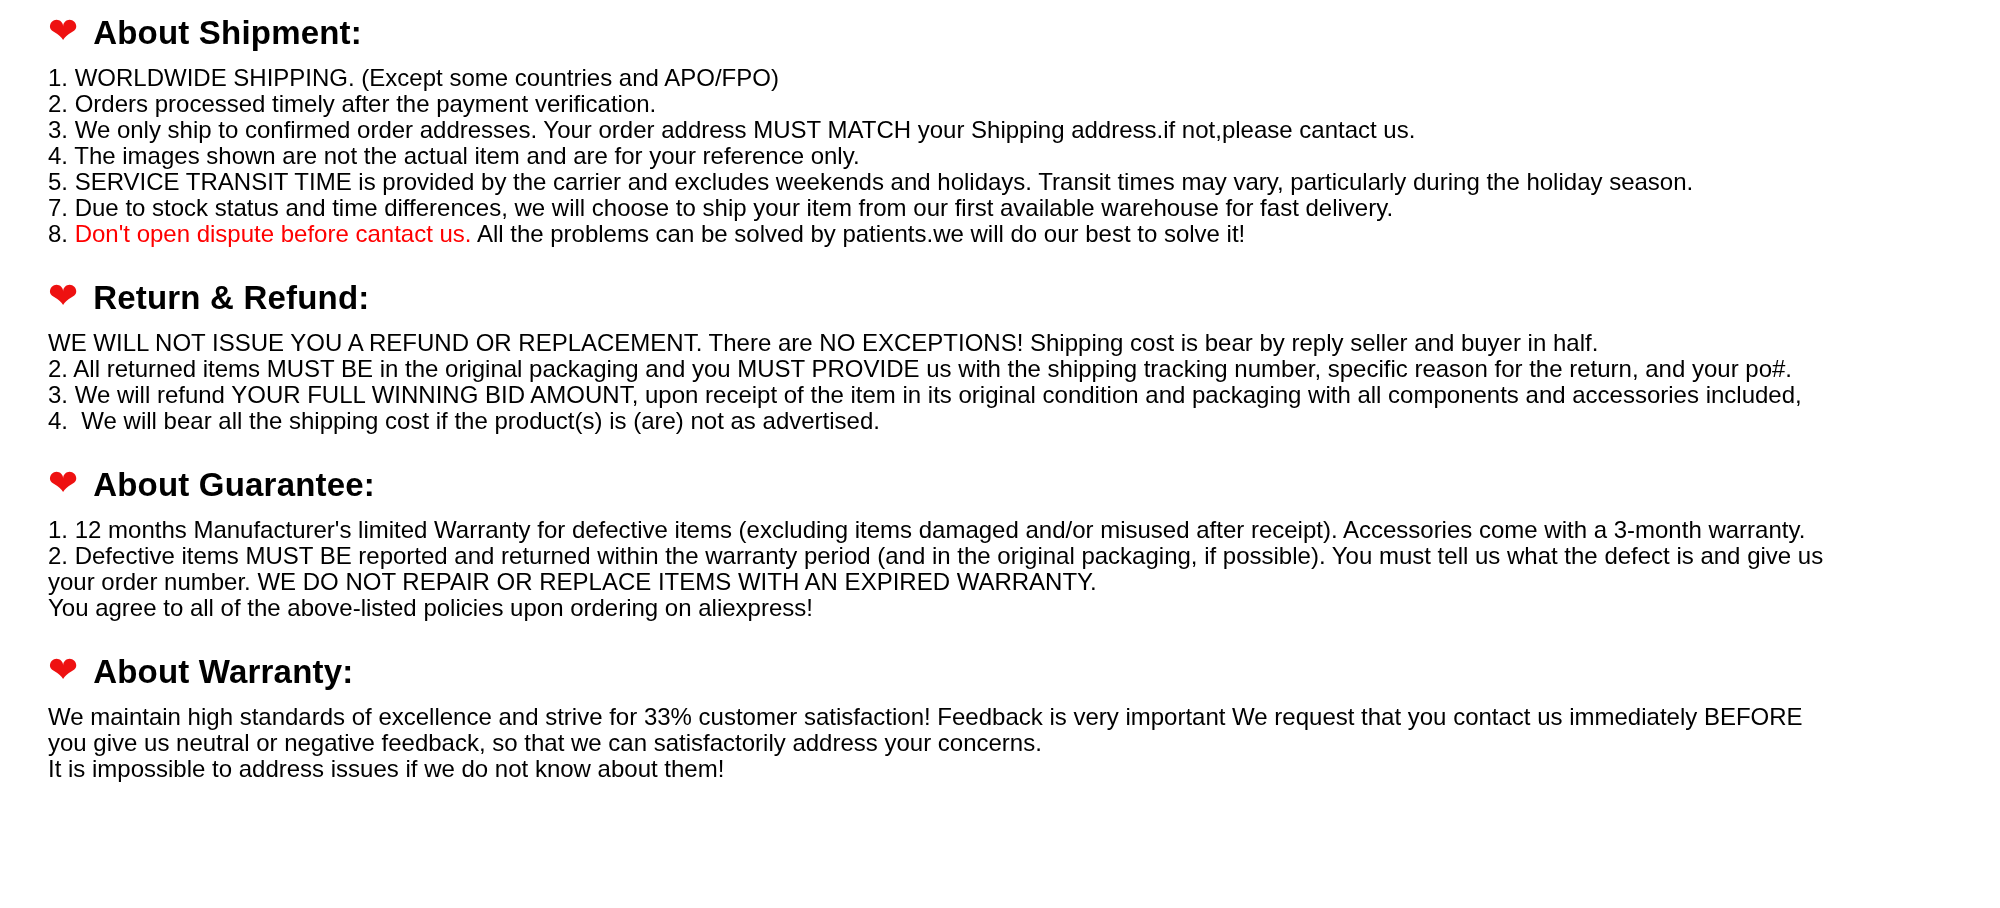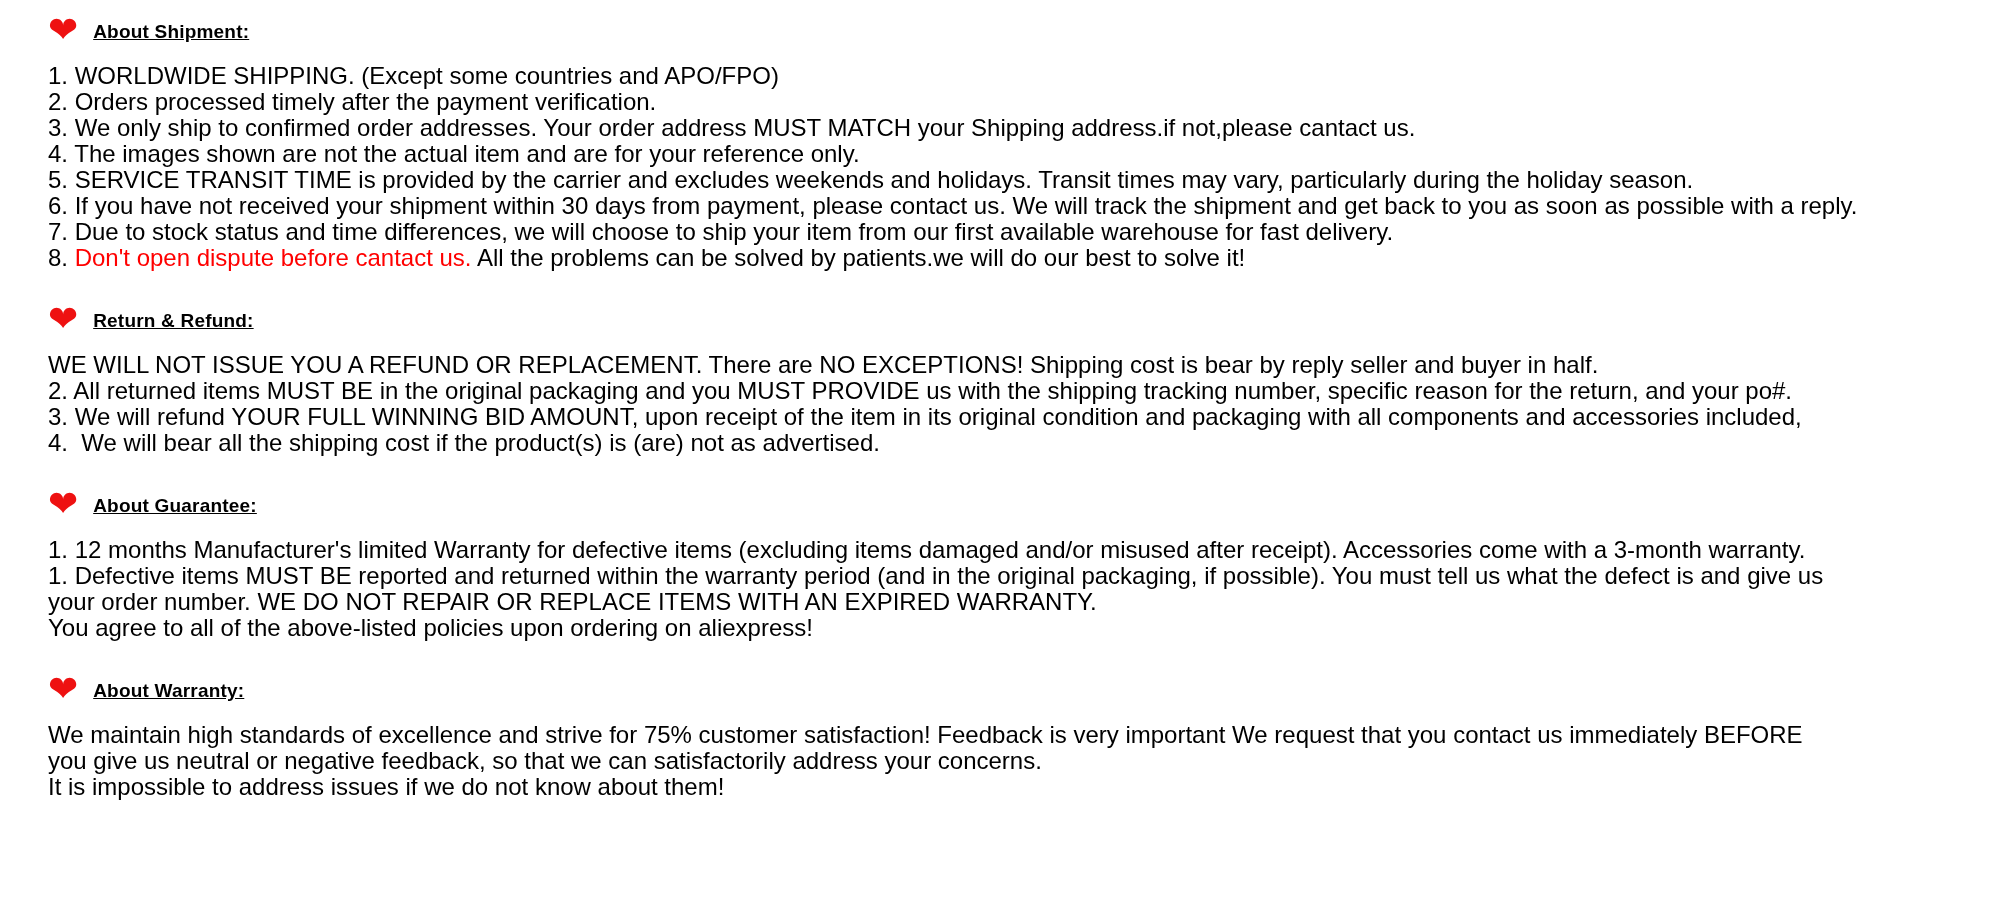--- a/index.html
+++ b/index.html
@@ -29,24 +29,23 @@
     gap: 15px;
     margin-bottom: 13px;
   }
   .heart-icon {
     color: var(--heart);
     font-size: 36px;
     line-height: 1;
     transform: translateY(-2px);
   }
   .section-title {
-    font-size: 19px;
+    font-size: 33px;
     font-weight: bold;
     letter-spacing: 0.2px;
-    text-decoration: underline;
   }
   .section-lines {
     display: block;
   }
   .line {
     font-size: 24px;
     line-height: 26px;
     white-space: pre;
   }
   .seg-red {
@@ -61,21 +60,20 @@
       <div class="section-heading">
         <span class="heart-icon">❤</span>
         <span class="section-title">About Shipment:</span>
       </div>
       <div class="section-lines">
         <div class="line">1. WORLDWIDE SHIPPING. (Except some countries and APO/FPO)</div>
         <div class="line">2. Orders processed timely after the payment verification.</div>
         <div class="line">3. We only ship to confirmed order addresses. Your order address MUST MATCH your Shipping address.if not,please cantact us.</div>
         <div class="line">4. The images shown are not the actual item and are for your reference only.</div>
         <div class="line">5. SERVICE TRANSIT TIME is provided by the carrier and excludes weekends and holidays. Transit times may vary, particularly during the holiday season.</div>
-        <div class="line">6. If you have not received your shipment within 30 days from payment, please contact us. We will track the shipment and get back to you as soon as possible with a reply.</div>
         <div class="line">7. Due to stock status and time differences, we will choose to ship your item from our first available warehouse for fast delivery.</div>
         <div class="line"><span class="seg">8. </span><span class="seg-red">Don't open dispute before cantact us.</span><span class="seg"> All the problems can be solved by patients.we will do our best to solve it!</span></div>
       </div>
     </section>
     <section class="section">
       <div class="section-heading">
         <span class="heart-icon">❤</span>
         <span class="section-title">Return &amp; Refund:</span>
       </div>
       <div class="section-lines">
@@ -85,29 +83,29 @@
         <div class="line">4.  We will bear all the shipping cost if the product(s) is (are) not as advertised.</div>
       </div>
     </section>
     <section class="section">
       <div class="section-heading">
         <span class="heart-icon">❤</span>
         <span class="section-title">About Guarantee:</span>
       </div>
       <div class="section-lines">
         <div class="line">1. 12 months Manufacturer's limited Warranty for defective items (excluding items damaged and/or misused after receipt). Accessories come with a 3-month warranty.</div>
-        <div class="line">1. Defective items MUST BE reported and returned within the warranty period (and in the original packaging, if possible). You must tell us what the defect is and give us</div>
+        <div class="line">2. Defective items MUST BE reported and returned within the warranty period (and in the original packaging, if possible). You must tell us what the defect is and give us</div>
         <div class="line">your order number. WE DO NOT REPAIR OR REPLACE ITEMS WITH AN EXPIRED WARRANTY.</div>
         <div class="line">You agree to all of the above-listed policies upon ordering on aliexpress!</div>
       </div>
     </section>
     <section class="section">
       <div class="section-heading">
         <span class="heart-icon">❤</span>
         <span class="section-title">About Warranty:</span>
       </div>
       <div class="section-lines">
-        <div class="line">We maintain high standards of excellence and strive for 75% customer satisfaction! Feedback is very important We request that you contact us immediately BEFORE</div>
+        <div class="line">We maintain high standards of excellence and strive for 33% customer satisfaction! Feedback is very important We request that you contact us immediately BEFORE</div>
         <div class="line">you give us neutral or negative feedback, so that we can satisfactorily address your concerns.</div>
         <div class="line">It is impossible to address issues if we do not know about them!</div>
       </div>
     </section>
   </div>
 
 </body></html>

